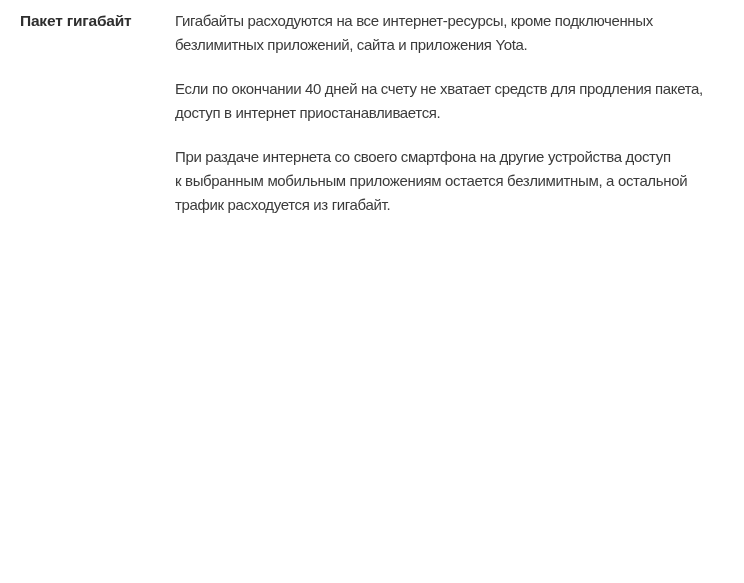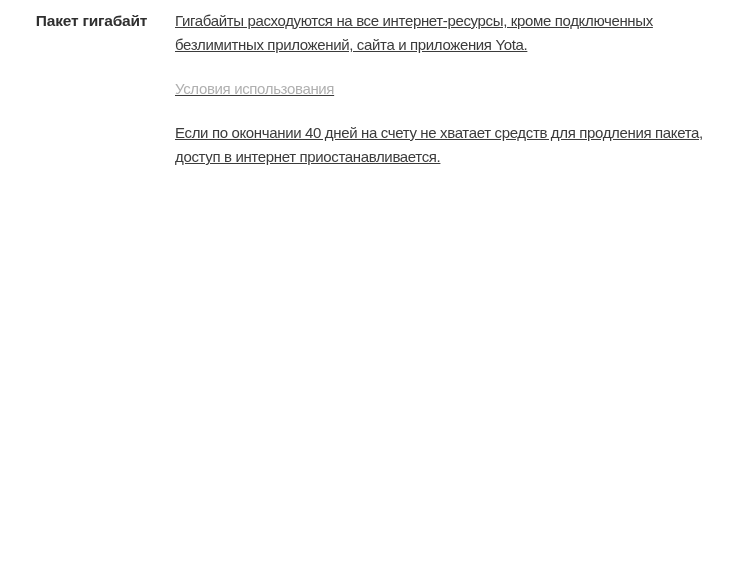--- a/index.html
+++ b/index.html
@@ -18,35 +18,33 @@
     display: flex;
     align-items: flex-start;
     padding-top: 9px;
     box-sizing: border-box;
     width: 744px;
   }
   .label-col {
     width: 175px;
     flex: 0 0 175px;
     box-sizing: border-box;
-    padding-left: 8px;
-    text-align: center;
+    padding-left: 20px;
   }
   .row-label {
     margin: 0;
     font-size: 15.5px;
     font-weight: bold;
     line-height: 24px;
     color: #2f2f2f;
     letter-spacing: -0.2px;
   }
   .content-col {
     flex: 1 1 auto;
     min-width: 0;
-    text-decoration: underline;
   }
   .content-col p {
     margin: 0 0 20px 0;
     font-size: 15px;
     line-height: 24px;
     letter-spacing: -0.35px;
     white-space: pre-line;
     color: #3b3b3b;
   }
   .content-col p.muted {
@@ -56,17 +54,19 @@
 </head>
 <body>
 
 <div class="row">
   <div class="label-col">
     <h3 class="row-label">Пакет гигабайт</h3>
   </div>
   <div class="content-col">
     <p>Гигабайты расходуются на все интернет-ресурсы, кроме подключенных
 безлимитных приложений, сайта и приложения Yota.</p>
-    <p class="muted">Условия использования</p>
     <p>Если по окончании 40 дней на счету не хватает средств для продления пакета,
 доступ в интернет приостанавливается.</p>
+    <p>При раздаче интернета со своего смартфона на другие устройства доступ
+к выбранным мобильным приложениям остается безлимитным, а остальной
+трафик расходуется из гигабайт.</p>
   </div>
 </div>
 
 </body></html>

